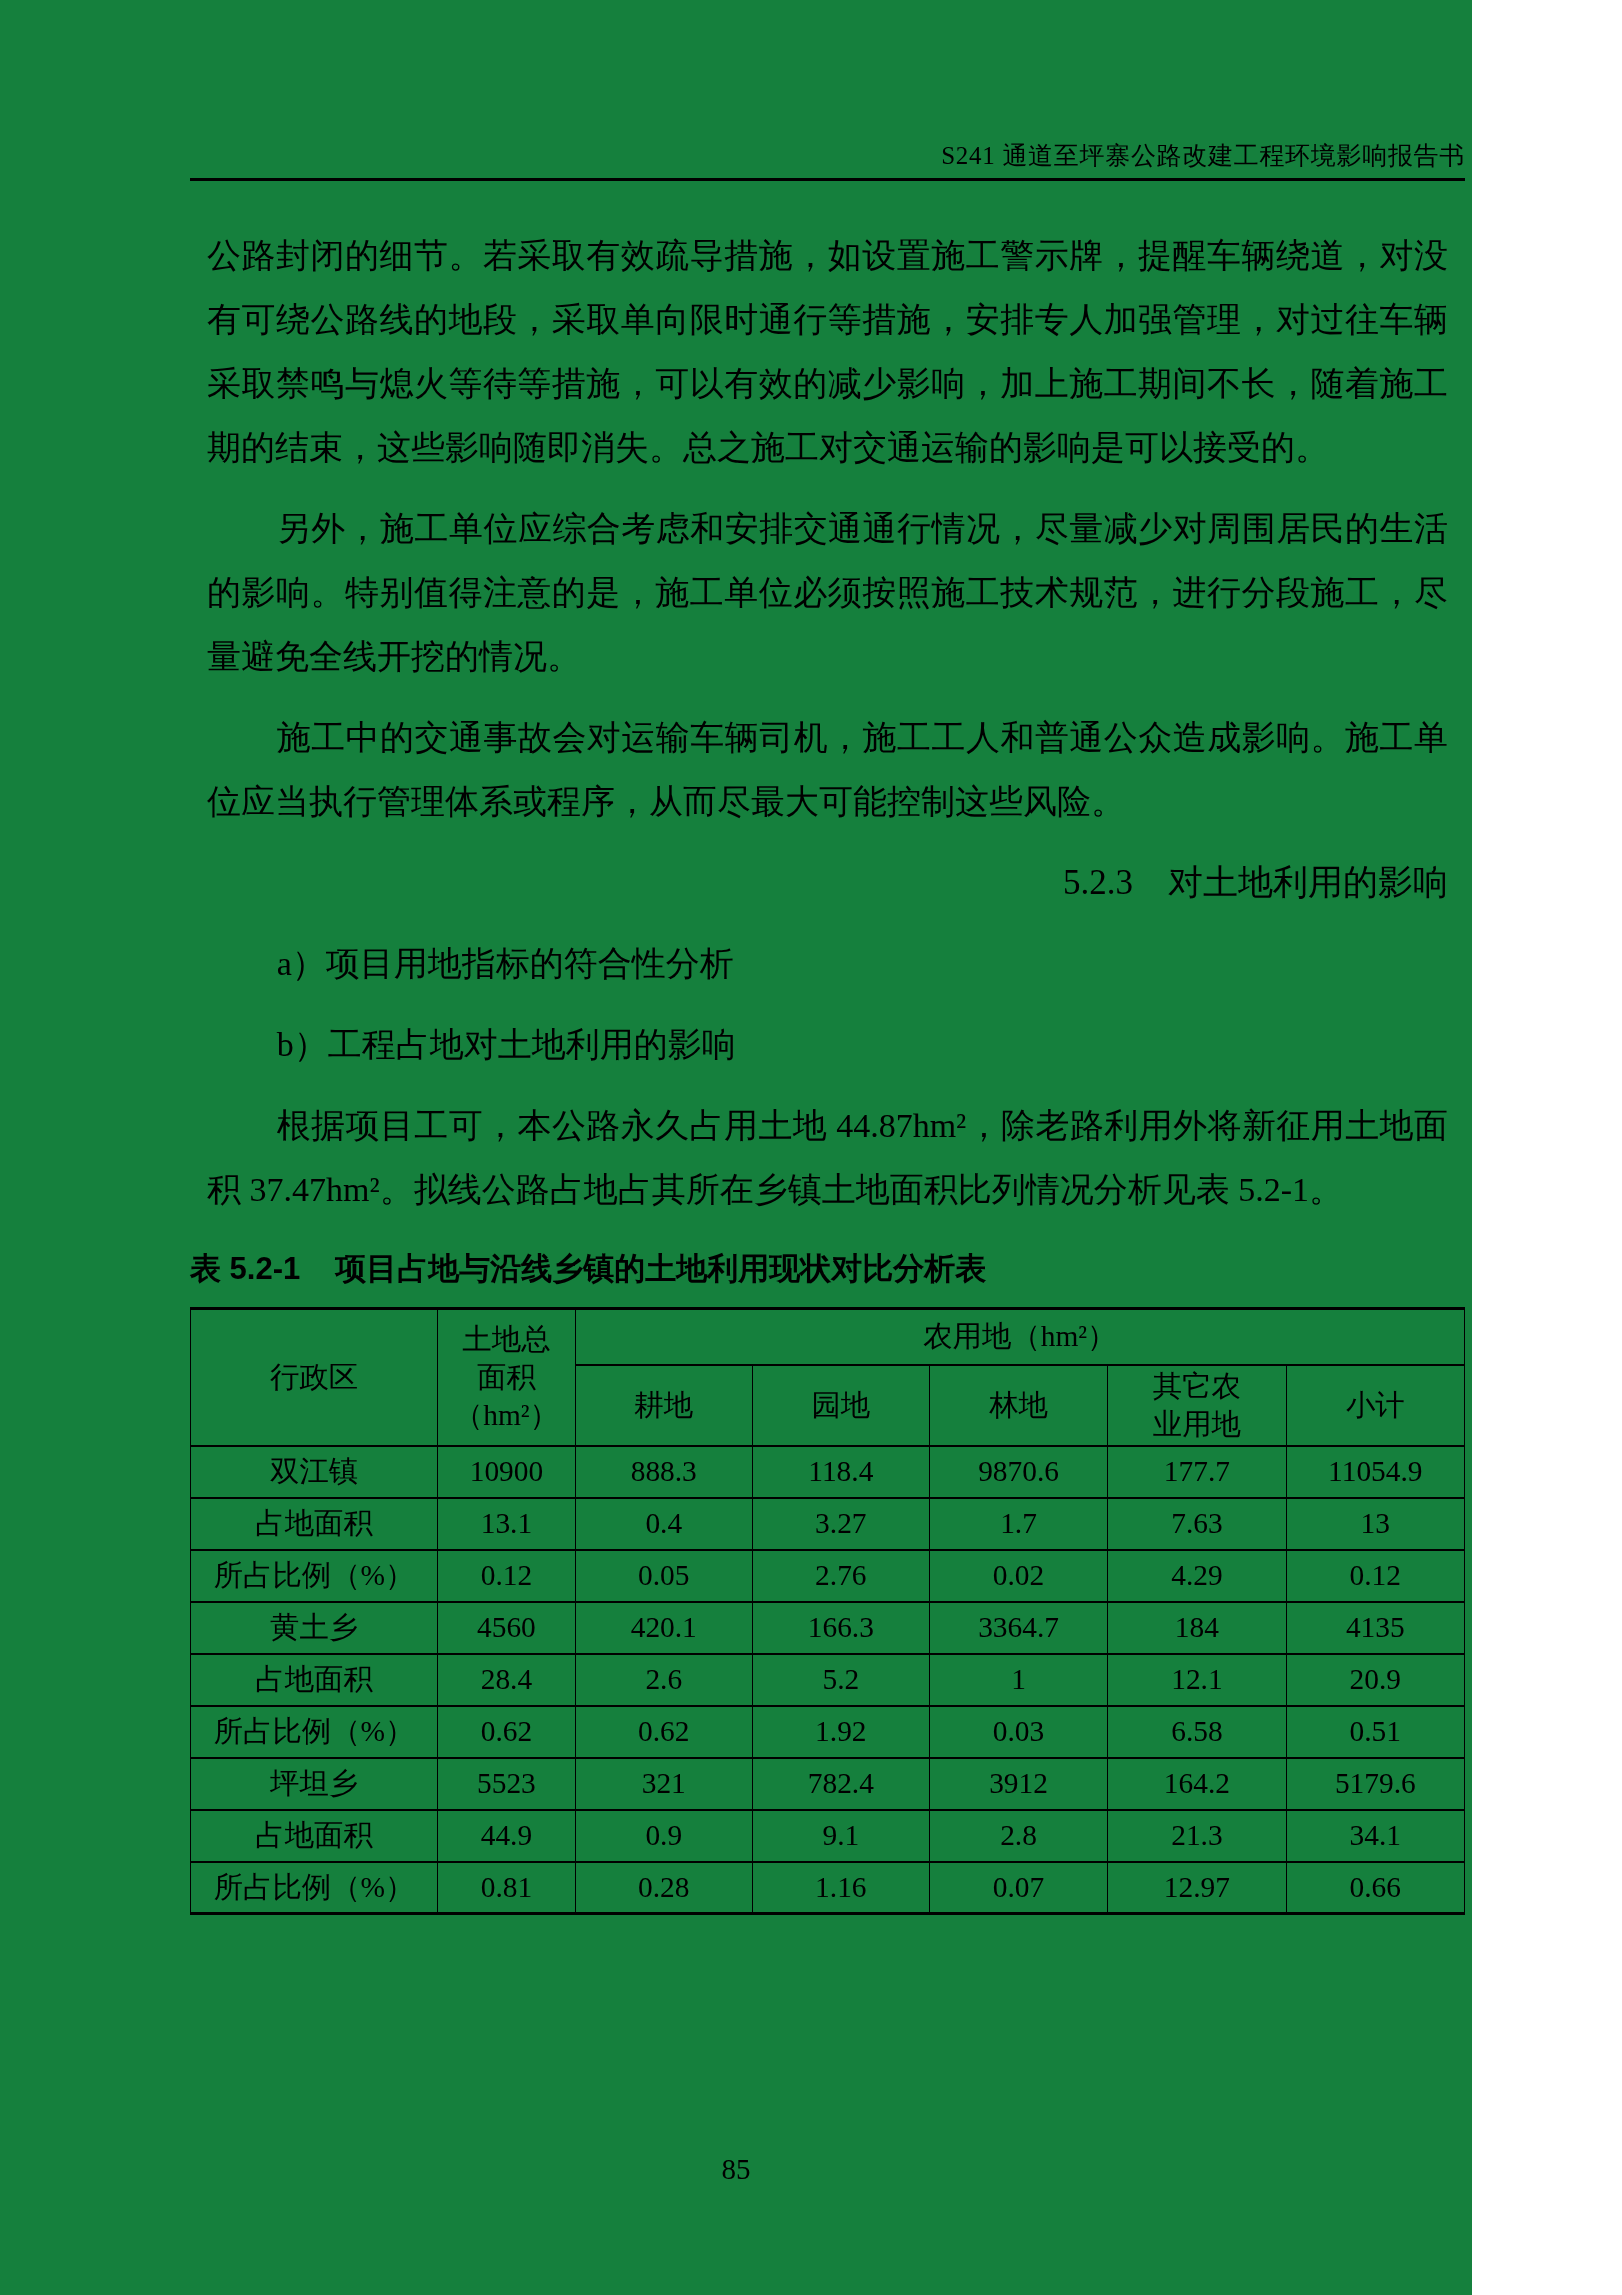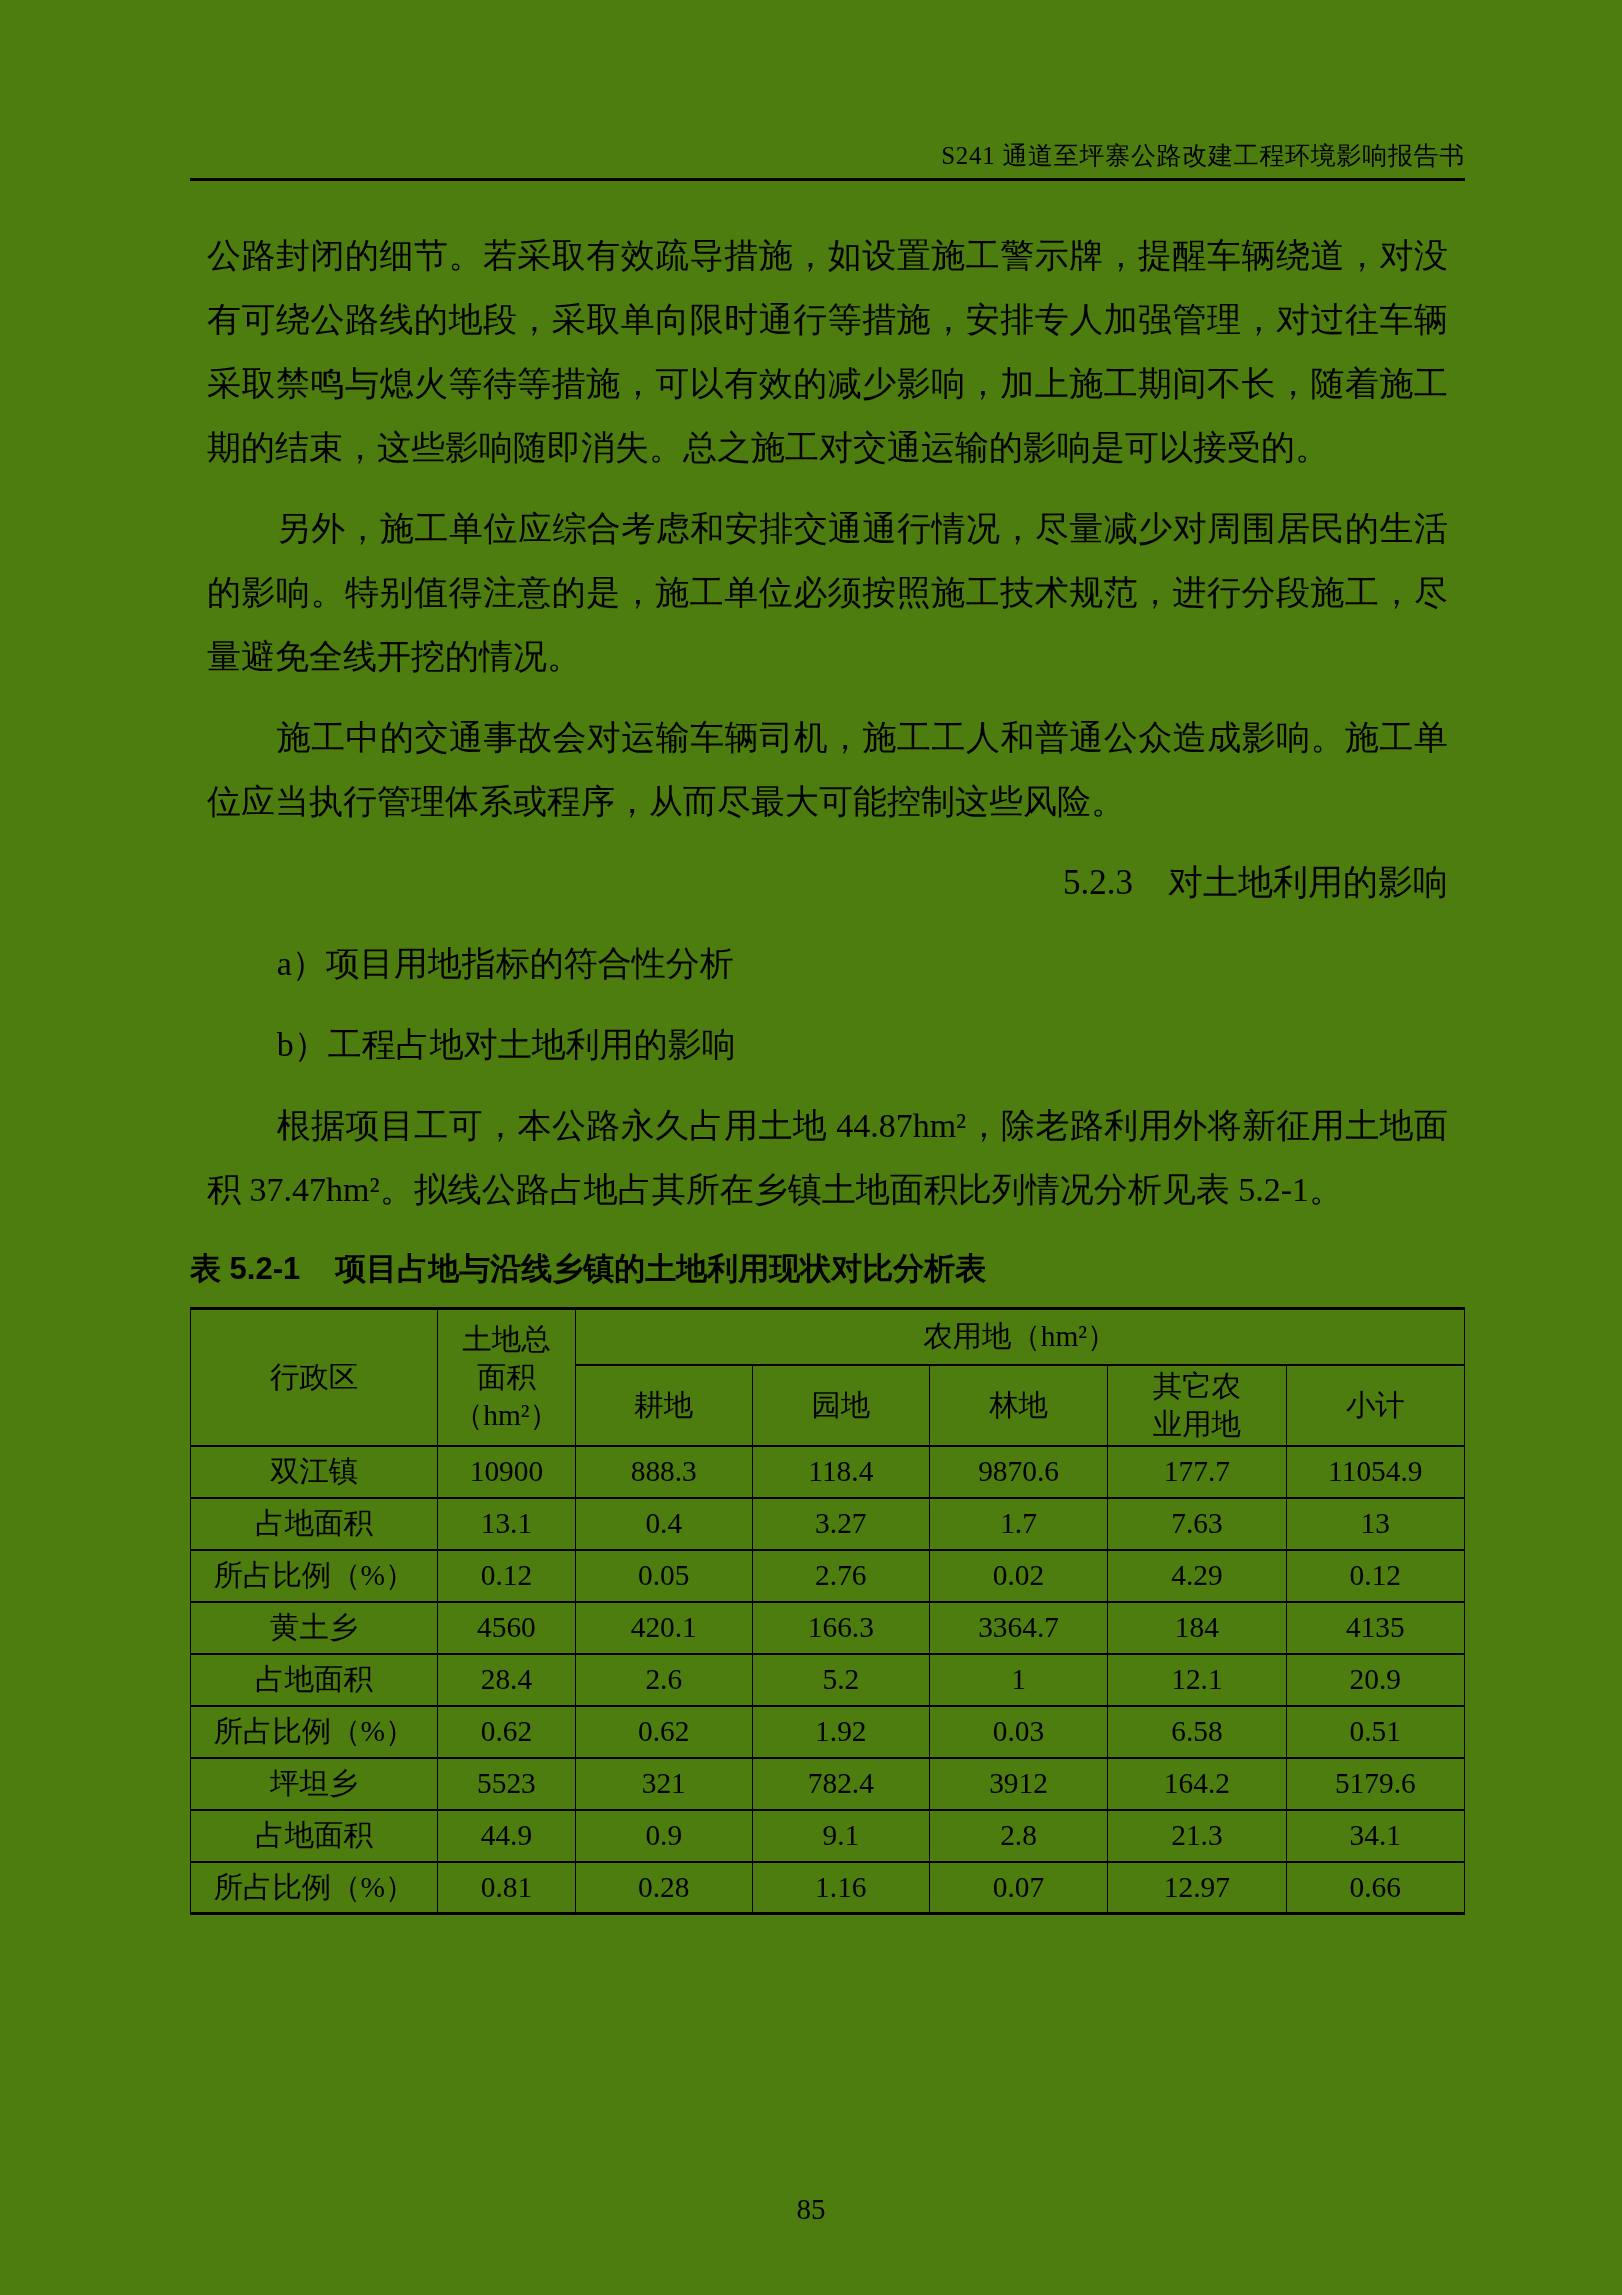--- a/index.html
+++ b/index.html
@@ -1,23 +1,24 @@
 <!DOCTYPE html>
 <html style="font-size:10.5px"><head>
 <meta charset="utf-8">
 <style>
   html, body { margin:0; padding:0; background:#ffffff; }
   .page {
     position: relative;
-    width: 1622px;
+    width: 1444px;
     height: 2295px;
-    background: #4d7c0f;
+    background: #15803d;
     color: #000000;
     font-family: "Liberation Serif", "DejaVu Serif", serif;
     overflow: hidden;
+    padding-left: 28px;
   }
   .running-head {
     position: absolute;
     top: 139px; left: 190px; width: 1275px;
     text-align: right;
     font-size: 25px;
     letter-spacing: 0.7px;
     white-space: nowrap;
   }
   .head-rule {
@@ -70,21 +71,20 @@
   }
   table.land-table .hline { display: block; line-height: 38px; }
   tr.hdr-row-1 { height: 56px; }
   tr.hdr-row-2 { height: 81px; }
   tbody.land-body tr { height: 52px; }
   .page-number {
     position: absolute;
     top: 2153px; left: 0; width: 100%;
     text-align: center;
     font-size: 29px;
-    margin-top: 40px;
   }
 </style>
 </head>
 <body>
 
 <div class="page">
 
   <div class="running-head">S241 通道至坪寨公路改建工程环境影响报告书</div>
   <div class="head-rule"></div>
 

